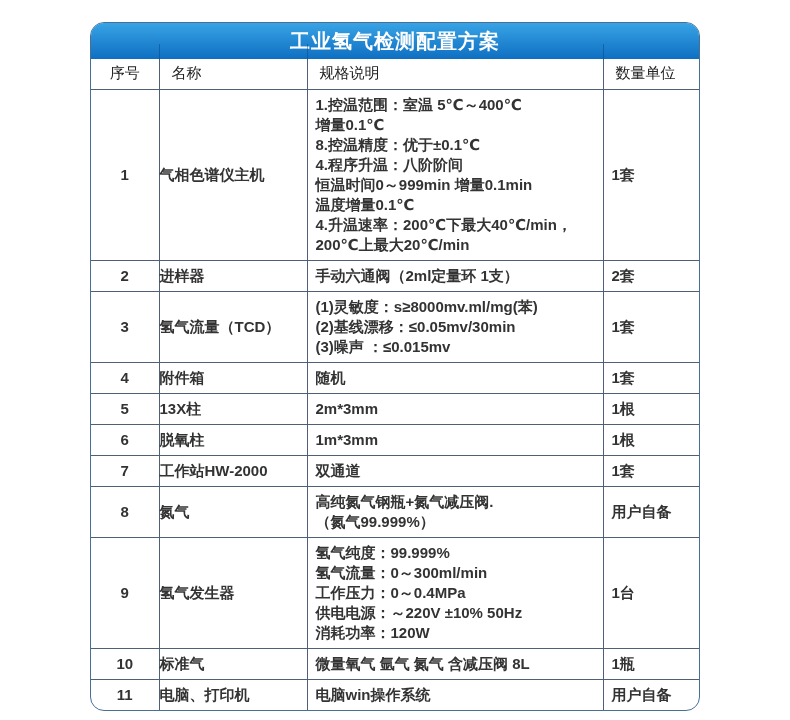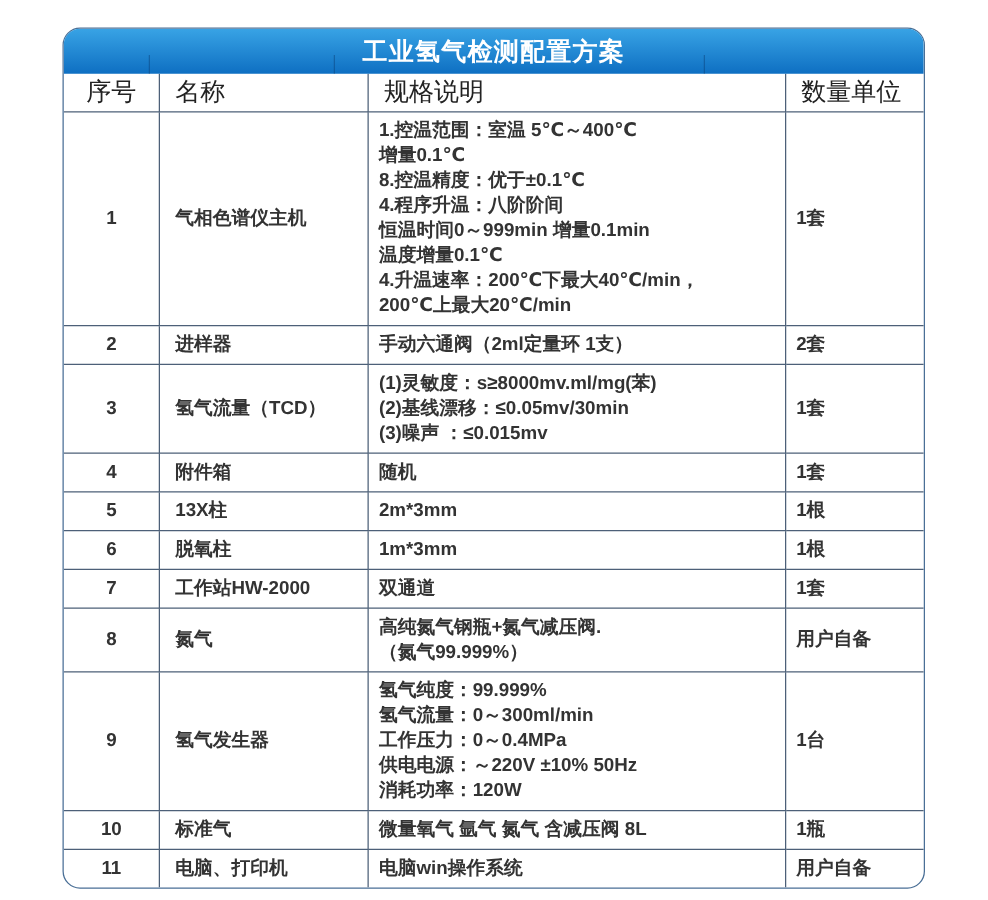--- a/index.html
+++ b/index.html
@@ -11,21 +11,21 @@
     --header-text:#222222;
   }
   *{box-sizing:border-box;margin:0;padding:0;}
   html,body{background:#ffffff;}
   body{
     width:790px;height:720px;overflow:hidden;
     font-family:"Liberation Sans","DejaVu Sans",sans-serif;
     color:var(--text);
   }
   .panel{
-    width:690px;
+    width:610px;
     margin:22px auto 0 auto;
     border:1px solid var(--outer);
     border-radius:14px;
     overflow:hidden;
     background:#ffffff;
   }
   .banner{
     position:relative;
     height:36px;
     background:linear-gradient(180deg,var(--banner-top) 0%,var(--banner-bottom) 100%);
@@ -58,27 +58,27 @@
   th:first-child,td:first-child{border-left:0;}
   th:last-child,td:last-child{border-right:0;}
   thead th{border-top:0;}
   tbody tr:last-child td{border-bottom:0;}
   thead th{
     height:30px;
     font-weight:normal;
     color:var(--header-text);
     text-align:left;
     padding:0 0 0 12px;
-    font-size:20px;
+    font-size:15px;
     font-family:Liberation Serif, serif;
   }
   thead th.c-no{text-align:center;padding:0;}
   tbody td{height:31px;font-weight:bold;}
   td.c-no{text-align:center;padding:0;}
-  td.c-name{padding:4px 6px 4px 12px;line-height:20px;}
+  td.c-name{padding:4px 6px 4px 0;line-height:20px;}
   td.c-spec{padding:5px 6px 5px 8px;}
   td.c-spec .spec-line{line-height:20px;}
   td.c-qty{padding:4px 4px 4px 8px;line-height:20px;}
 </style>
 </head>
 <body>
 
 <div class="panel">
   <div class="banner">
     <span class="title">工业氢气检测配置方案</span>

